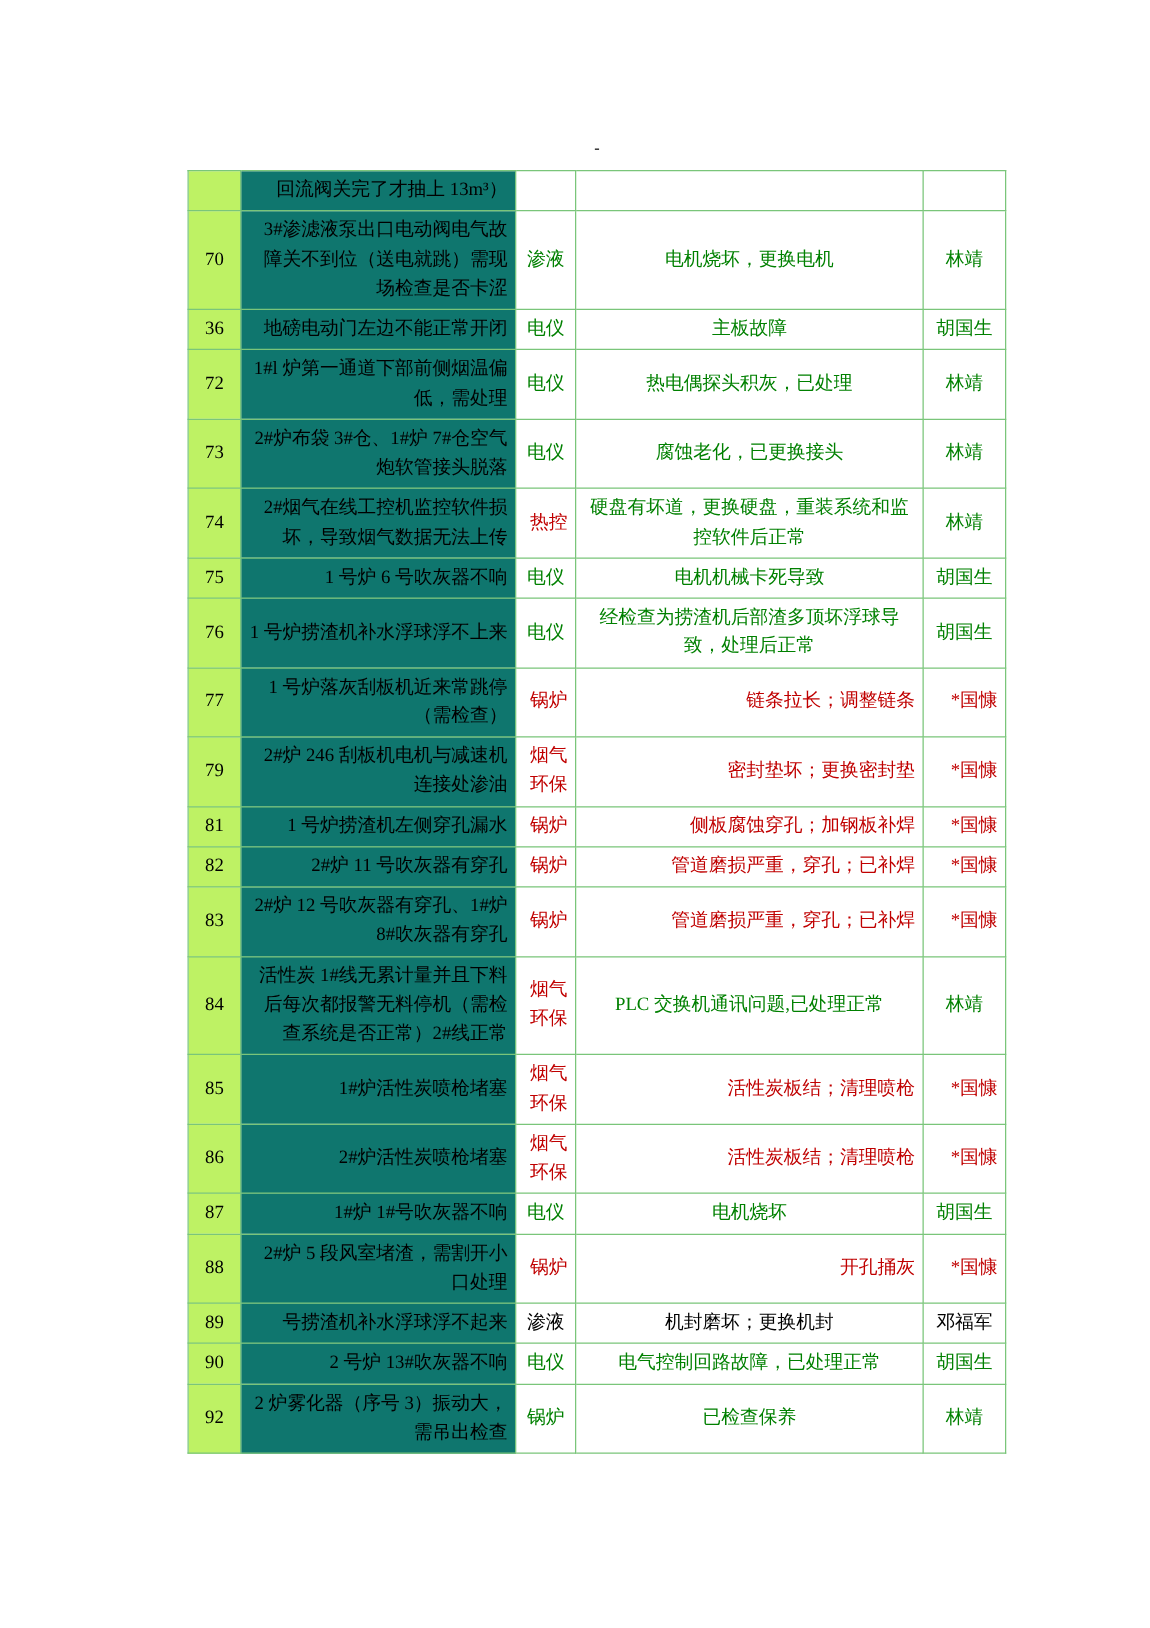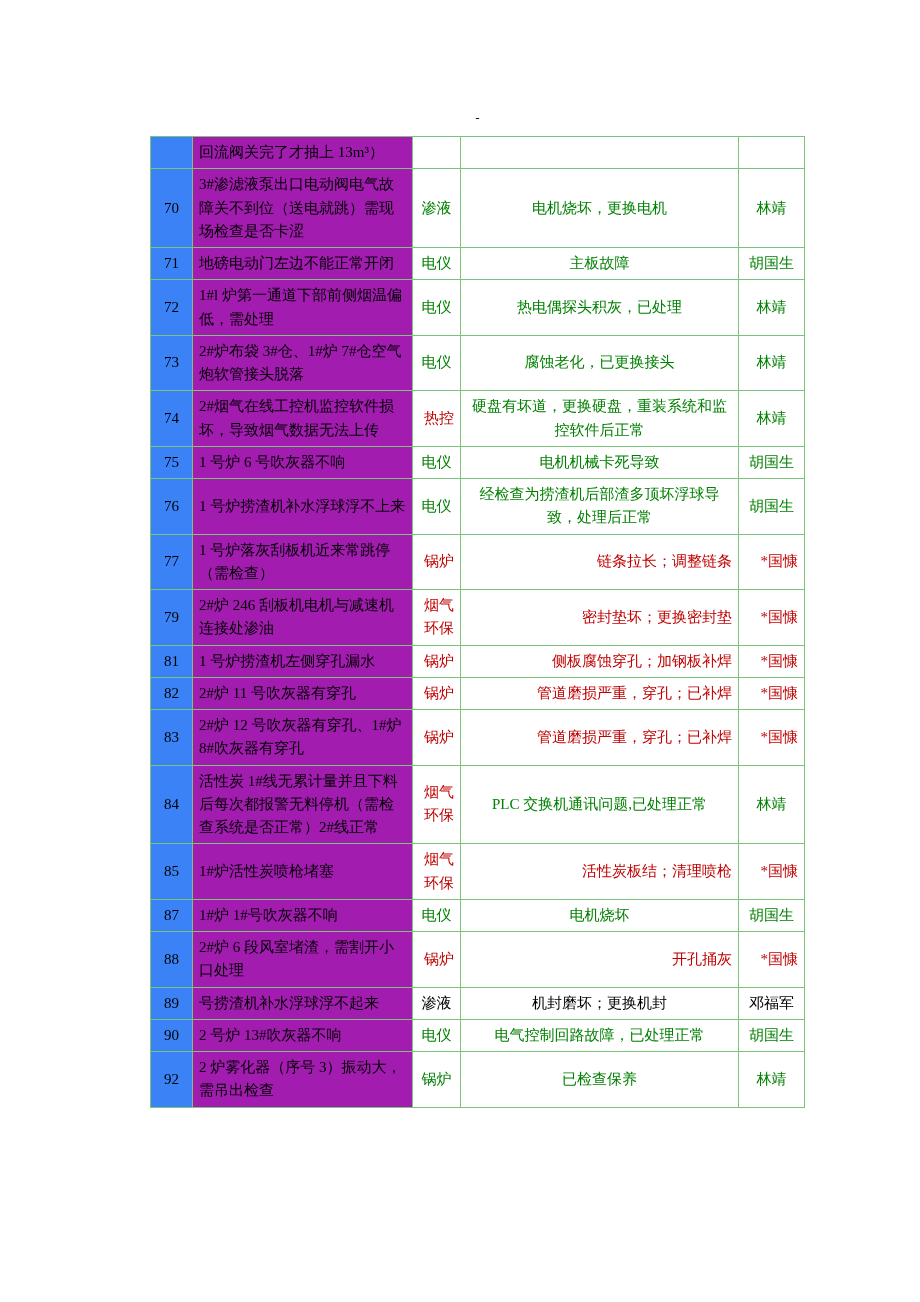--- a/index.html
+++ b/index.html
@@ -29,26 +29,26 @@
     border:1px solid #7ac57a;
     padding:4px 6px;
     vertical-align:middle;
     line-height:1.55;
   }
   col.c1{width:42px;}
   col.c2{width:220px;}
   col.c3{width:48px;}
   col.c5{width:66px;}
   .idx{
-    background:#3b82f6;
+    background:#bef264;
     text-align:center;
   }
   .desc{
-    text-align:left;
-    background:#a21caf;
+    text-align:right;
+    background:#0f766e;
     color:#000;
   }
   .cat,.sol,.per{
     text-align:center;
     background:#fff;
   }
   .gr{color:#008000;}
   .rd{color:#c00000;text-align:right;}
   .bk{color:#000;}
 </style>
@@ -75,21 +75,21 @@
           <td class="per "></td>
         </tr>
         <tr>
           <td class="idx">70</td>
           <td class="desc">3#渗滤液泵出口电动阀电气故障关不到位（送电就跳）需现场检查是否卡涩</td>
           <td class="cat gr">渗液</td>
           <td class="sol gr">电机烧坏，更换电机</td>
           <td class="per gr">林靖</td>
         </tr>
         <tr>
-          <td class="idx">71</td>
+          <td class="idx">36</td>
           <td class="desc">地磅电动门左边不能正常开闭</td>
           <td class="cat gr">电仪</td>
           <td class="sol gr">主板故障</td>
           <td class="per gr">胡国生</td>
         </tr>
         <tr>
           <td class="idx">72</td>
           <td class="desc">1#l 炉第一通道下部前侧烟温偏低，需处理</td>
           <td class="cat gr">电仪</td>
           <td class="sol gr">热电偶探头积灰，已处理</td>
@@ -166,29 +166,36 @@
           <td class="per gr">林靖</td>
         </tr>
         <tr>
           <td class="idx">85</td>
           <td class="desc">1#炉活性炭喷枪堵塞</td>
           <td class="cat rd">烟气环保</td>
           <td class="sol rd">活性炭板结；清理喷枪</td>
           <td class="per rd">*国慷</td>
         </tr>
         <tr>
+          <td class="idx">86</td>
+          <td class="desc">2#炉活性炭喷枪堵塞</td>
+          <td class="cat rd">烟气环保</td>
+          <td class="sol rd">活性炭板结；清理喷枪</td>
+          <td class="per rd">*国慷</td>
+        </tr>
+        <tr>
           <td class="idx">87</td>
           <td class="desc">1#炉 1#号吹灰器不响</td>
           <td class="cat gr">电仪</td>
           <td class="sol gr">电机烧坏</td>
           <td class="per gr">胡国生</td>
         </tr>
         <tr>
           <td class="idx">88</td>
-          <td class="desc">2#炉 6 段风室堵渣，需割开小口处理</td>
+          <td class="desc">2#炉 5 段风室堵渣，需割开小口处理</td>
           <td class="cat rd">锅炉</td>
           <td class="sol rd">开孔捅灰</td>
           <td class="per rd">*国慷</td>
         </tr>
         <tr>
           <td class="idx">89</td>
           <td class="desc">号捞渣机补水浮球浮不起来</td>
           <td class="cat bk">渗液</td>
           <td class="sol bk">机封磨坏；更换机封</td>
           <td class="per bk">邓福军</td>

